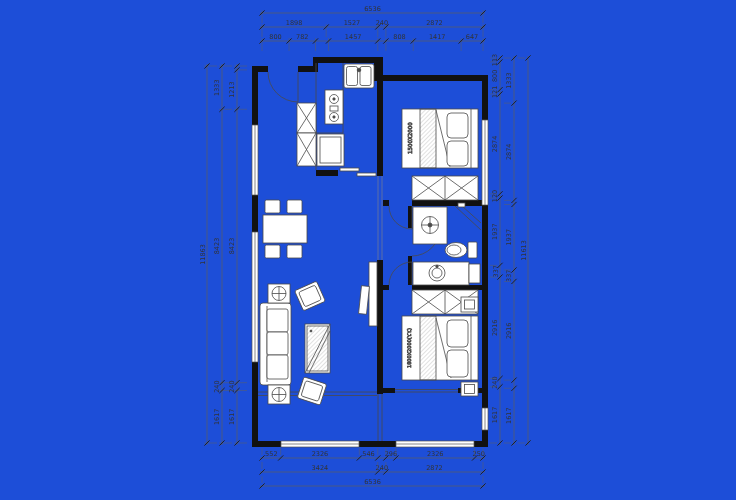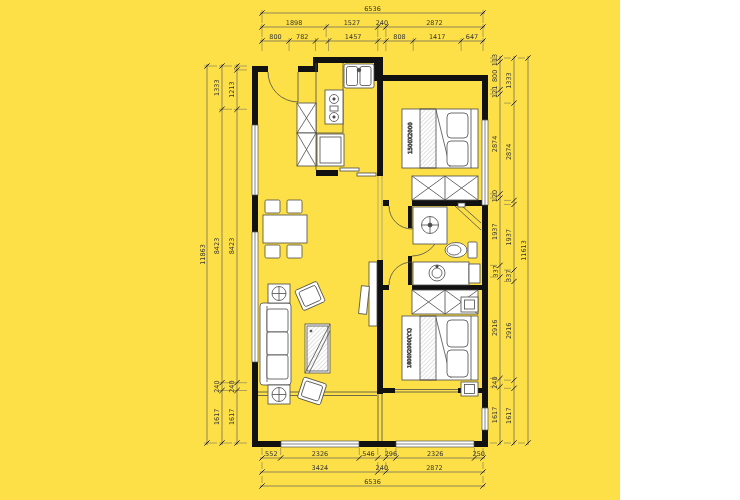--- a/index.html
+++ b/index.html
@@ -1,16 +1,16 @@
 <!DOCTYPE html>
 <html><head>
 <meta charset="utf-8">
 <style>
   html,body{margin:0;padding:0;background:#fff;}
-  #stage{position:relative;width:620px;height:500px;background:#fde047;overflow:hidden;
+  #stage{position:relative;width:736px;height:500px;background:#1d4ed8;overflow:hidden;
          font-family:"DejaVu Sans", "Liberation Sans", sans-serif;}
   svg{position:absolute;left:0;top:0;}
   text{font-family:"DejaVu Sans","Liberation Sans",sans-serif;}
 </style>
 </head>
 <body>
 
 <div id="stage">
 <svg id="plan-svg" width="740" height="500" viewBox="0 0 740 500">
   <defs>

